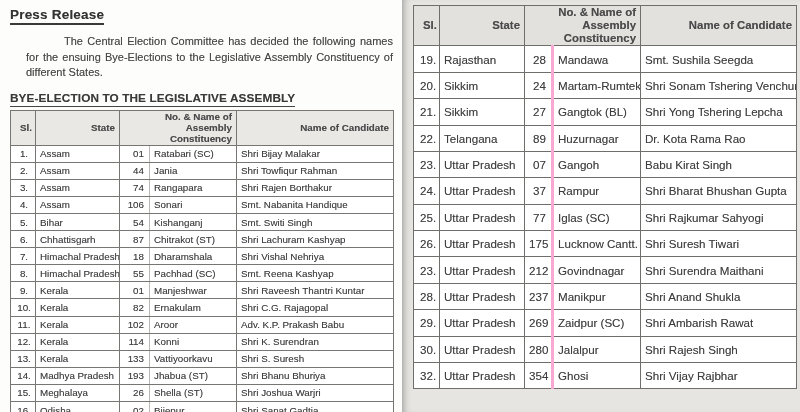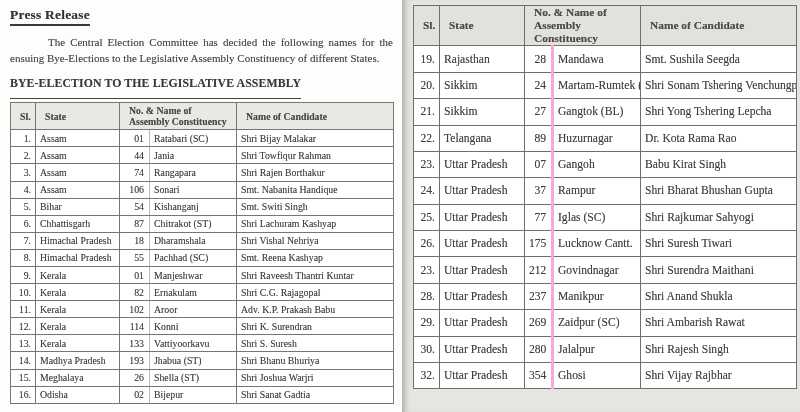--- a/index.html
+++ b/index.html
@@ -1,54 +1,54 @@
 <!DOCTYPE html>
 <html><head>
 <meta charset="utf-8">
 <style>
   html,body{margin:0;padding:0;background:#fff;}
   .sheet{
     width:800px;height:412px;overflow:hidden;display:flex;
-    font-family:Liberation Serif, serif;
+    font-family:Liberation Sans, sans-serif;
     color:#3e3e3e;
   }
   
   .page-left{
     width:402px;box-sizing:border-box;background:#fdfdfc;
     padding:5px 9px 0 10px;
   }
   .doc-title{
     display:inline-block;font-size:13.5px;font-weight:bold;color:#333;
     border-bottom:2px solid #3a3a3a;padding-bottom:1px;margin:2px 0 0 0;
     letter-spacing:.2px;
   }
   .intro{
-    margin:9px 0 7px 0;font-size:11px;line-height:1.42;color:#474747;
+    margin:9px 0 7px 16px;font-size:11px;line-height:1.42;color:#474747;
     text-align:justify;text-indent:38px;
   }
   .section-heading{
     display:inline-block;font-size:11.8px;font-weight:bold;color:#3a3a3a;
-    border-bottom:1.6px solid #444;padding-bottom:7px;margin:0 0 3px 0;
+    border-bottom:1.6px solid #444;padding-bottom:1px;margin:0 0 3px 0;
     letter-spacing:.1px;
   }
   
   table.doc-table{
     border-collapse:collapse;table-layout:fixed;
     background:#fff;
   }
   .doc-table th,.doc-table td{
     border:1px solid #777673;overflow:hidden;white-space:nowrap;
     padding:0 4px;vertical-align:middle;
   }
   .doc-table th{
-    background:#e9e8e5;font-weight:bold;color:#4a4a4a;text-align:left;
+    background:#e9e8e5;font-weight:bold;color:#4a4a4a;text-align:right;
     line-height:1.15;
     padding-left:9px;
   }
-  td.c-sl{text-align:right;padding-left:6px;}
+  td.c-sl{text-align:center;padding-left:6px;}
   td.c-no{text-align:right;border-right:1px solid #b9b8b4;padding-right:5px;}
   td.c-const{border-left:none;}
   
   .t-left{width:383px;font-size:9.8px;}
   .t-left th{font-size:9.8px;height:26px;}
   .t-left td{height:16.1px;}
   
   .page-right{
     width:398px;box-sizing:border-box;background:#e6e5e2;
     padding:5px 4px 0 11px;

